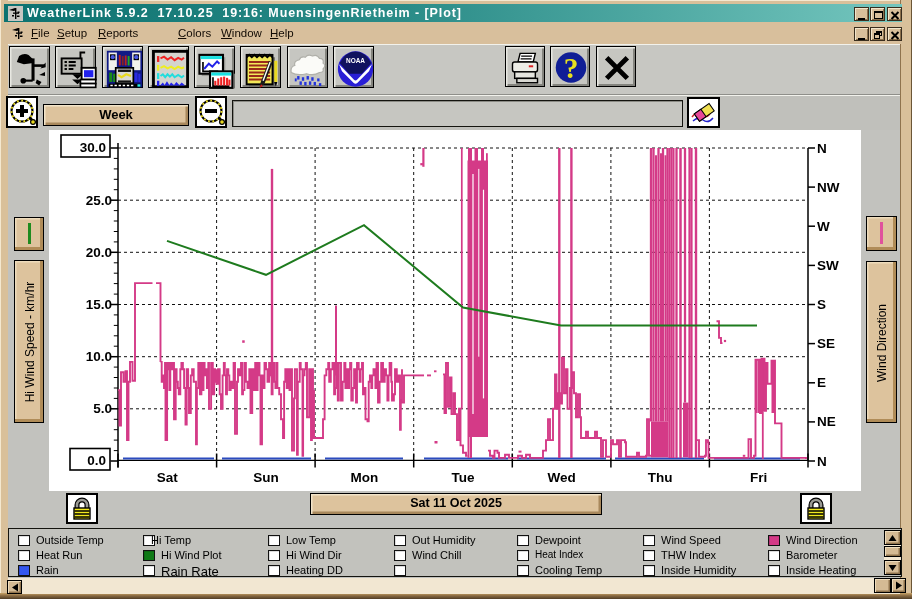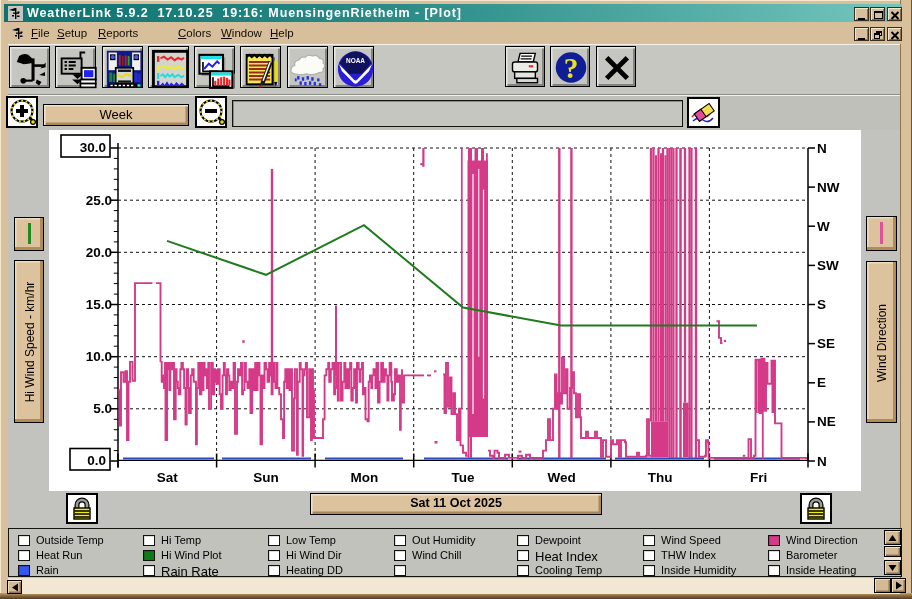--- a/index.html
+++ b/index.html
@@ -189,21 +189,21 @@
       <path d="M7 8 L26 27 M26 8 L7 27" stroke="#000" stroke-width="4.5"></path>
     </svg></div>
 <div class="abs" style="left:8px;top:96px;width:892px;height:34px;background:#c0c0bb"></div>
 <div class="whbtn" style="left:6px;top:96px;width:32px;height:32px"><svg width="29" height="29" viewBox="0 0 29 29">
       <circle cx="14" cy="13" r="10.5" fill="none" stroke="#000" stroke-width="2"></circle>
       <circle cx="14" cy="13" r="10.5" fill="none" stroke="#e8d820" stroke-width="2" stroke-dasharray="1.8 2.6"></circle>
       <path d="M8 13 h12 M14 7 v12" stroke="#000" stroke-width="4"></path>
       <path d="M22 20 l4 4" stroke="#000" stroke-width="2.5"></path>
       <circle cx="25" cy="24" r="2.4" fill="#e8d820" stroke="#000" stroke-width="1.2"></circle>
     </svg></div>
-<div class="tanbtn bev" style="left:43px;top:104px;width:146px;height:22px;text-align:center;font-weight:normal;font-size:13px;line-height:20px">Week</div>
+<div class="tanbtn bev" style="left:43px;top:104px;width:146px;height:22px;text-align:center;font-weight:bold;font-size:13px;line-height:20px">Week</div>
 <div class="whbtn" style="left:195px;top:96px;width:32px;height:32px"><svg width="29" height="29" viewBox="0 0 29 29">
       <circle cx="14" cy="13" r="10.5" fill="none" stroke="#000" stroke-width="2"></circle>
       <circle cx="14" cy="13" r="10.5" fill="none" stroke="#e8d820" stroke-width="2" stroke-dasharray="1.8 2.6"></circle>
       <path d="M8 13 h12" stroke="#000" stroke-width="4"></path>
       <path d="M22 20 l4 4" stroke="#000" stroke-width="2.5"></path>
       <circle cx="25" cy="24" r="2.4" fill="#e8d820" stroke="#000" stroke-width="1.2"></circle>
     </svg></div>
 <div class="abs" style="left:232px;top:100px;width:451px;height:27px;background:#c6c6c1;border:1.6px solid #14140f;box-shadow:inset 1px 1px 0 #8c8c86"></div>
 <div class="whbtn" style="left:687px;top:97px;width:33px;height:31px"><svg width="30" height="28" viewBox="0 0 30 28">
       <path d="M3 18 q4-6 9-2 q5 4 9-1" fill="none" stroke="#c22" stroke-width="1.4"></path>
@@ -394,41 +394,41 @@
       <path d="M6 11 V8 a5 5 0 0 1 10 0 v3" fill="none" stroke="#000" stroke-width="5"></path>
       <path d="M6 11 V8 a5 5 0 0 1 10 0 v3" fill="none" stroke="#9a9a94" stroke-width="2.6"></path>
       <rect x="3" y="11" width="16" height="11" fill="#f2ea1e" stroke="#000" stroke-width="1.4"></rect>
       <path d="M3.5 14 h15 M3.5 17 h15 M3.5 20 h15" stroke="#000" stroke-width="1.4"></path>
     </svg></div>
 <div class="tanbtn bev" style="left:310px;top:493px;width:292px;height:22px;text-align:center;font-weight:bold;font-size:12.5px;line-height:19px">Sat 11 Oct 2025</div>
 <div class="abs" style="left:8px;top:528px;width:894px;height:49px;background:#c2c2bd;border:1.6px solid #14140f"></div>
 <div class="abs" style="left:18px;top:534.5px;width:12px;height:11px;background:#fff;border:1.5px solid #111;box-shadow:inset 1px 1px 0 #00000022"></div>
 <div class="txt" style="left:36px;top:533.5px;font-size:11px;color:#000">Outside Temp</div>
 <div class="abs" style="left:143px;top:534.5px;width:12px;height:11px;background:#fff;border:1.5px solid #111;box-shadow:inset 1px 1px 0 #00000022"></div>
-<div class="txt" style="left:161px;top:533.5px;font-size:11px;color:#000">Hi Temp</div>
+<div class="txt" style="left:151px;top:533.5px;font-size:11px;color:#000">Hi Temp</div>
 <div class="abs" style="left:268px;top:534.5px;width:12px;height:11px;background:#fff;border:1.5px solid #111;box-shadow:inset 1px 1px 0 #00000022"></div>
 <div class="txt" style="left:286px;top:533.5px;font-size:11px;color:#000">Low Temp</div>
 <div class="abs" style="left:394px;top:534.5px;width:12px;height:11px;background:#fff;border:1.5px solid #111;box-shadow:inset 1px 1px 0 #00000022"></div>
 <div class="txt" style="left:412px;top:533.5px;font-size:11px;color:#000">Out Humidity</div>
 <div class="abs" style="left:517px;top:534.5px;width:12px;height:11px;background:#fff;border:1.5px solid #111;box-shadow:inset 1px 1px 0 #00000022"></div>
 <div class="txt" style="left:535px;top:533.5px;font-size:11px;color:#000">Dewpoint</div>
 <div class="abs" style="left:643px;top:534.5px;width:12px;height:11px;background:#fff;border:1.5px solid #111;box-shadow:inset 1px 1px 0 #00000022"></div>
 <div class="txt" style="left:661px;top:533.5px;font-size:11px;color:#000">Wind Speed</div>
 <div class="abs" style="left:768px;top:534.5px;width:12px;height:11px;background:#d43a87;border:1.5px solid #111;box-shadow:inset 1px 1px 0 #00000022"></div>
 <div class="txt" style="left:786px;top:533.5px;font-size:11px;color:#000">Wind Direction</div>
 <div class="abs" style="left:18px;top:549.5px;width:12px;height:11px;background:#fff;border:1.5px solid #111;box-shadow:inset 1px 1px 0 #00000022"></div>
 <div class="txt" style="left:36px;top:548.5px;font-size:11px;color:#000">Heat Run</div>
 <div class="abs" style="left:143px;top:549.5px;width:12px;height:11px;background:#0f7a16;border:1.5px solid #111;box-shadow:inset 1px 1px 0 #00000022"></div>
 <div class="txt" style="left:161px;top:548.5px;font-size:11px;color:#000">Hi Wind Plot</div>
 <div class="abs" style="left:268px;top:549.5px;width:12px;height:11px;background:#fff;border:1.5px solid #111;box-shadow:inset 1px 1px 0 #00000022"></div>
 <div class="txt" style="left:286px;top:548.5px;font-size:11px;color:#000">Hi Wind Dir</div>
 <div class="abs" style="left:394px;top:549.5px;width:12px;height:11px;background:#fff;border:1.5px solid #111;box-shadow:inset 1px 1px 0 #00000022"></div>
 <div class="txt" style="left:412px;top:548.5px;font-size:11px;color:#000">Wind Chill</div>
 <div class="abs" style="left:517px;top:549.5px;width:12px;height:11px;background:#fff;border:1.5px solid #111;box-shadow:inset 1px 1px 0 #00000022"></div>
-<div class="txt" style="left:535px;top:548.5px;font-size:13px;color:#000">Heat Index</div>
+<div class="txt" style="left:535px;top:548.5px;font-size:10px;color:#000">Heat Index</div>
 <div class="abs" style="left:643px;top:549.5px;width:12px;height:11px;background:#fff;border:1.5px solid #111;box-shadow:inset 1px 1px 0 #00000022"></div>
 <div class="txt" style="left:661px;top:548.5px;font-size:11px;color:#000">THW Index</div>
 <div class="abs" style="left:768px;top:549.5px;width:12px;height:11px;background:#fff;border:1.5px solid #111;box-shadow:inset 1px 1px 0 #00000022"></div>
 <div class="txt" style="left:786px;top:548.5px;font-size:11px;color:#000">Barometer</div>
 <div class="abs" style="left:18px;top:564.5px;width:12px;height:11px;background:#3356ef;border:1.5px solid #111;box-shadow:inset 1px 1px 0 #00000022"></div>
 <div class="txt" style="left:36px;top:563.5px;font-size:11px;color:#000">Rain</div>
 <div class="abs" style="left:143px;top:564.5px;width:12px;height:11px;background:#fff;border:1.5px solid #111;box-shadow:inset 1px 1px 0 #00000022"></div>
 <div class="txt" style="left:161px;top:563.5px;font-size:13px;color:#000">Rain Rate</div>
 <div class="abs" style="left:268px;top:564.5px;width:12px;height:11px;background:#fff;border:1.5px solid #111;box-shadow:inset 1px 1px 0 #00000022"></div>
 <div class="txt" style="left:286px;top:563.5px;font-size:11px;color:#000">Heating DD</div>

